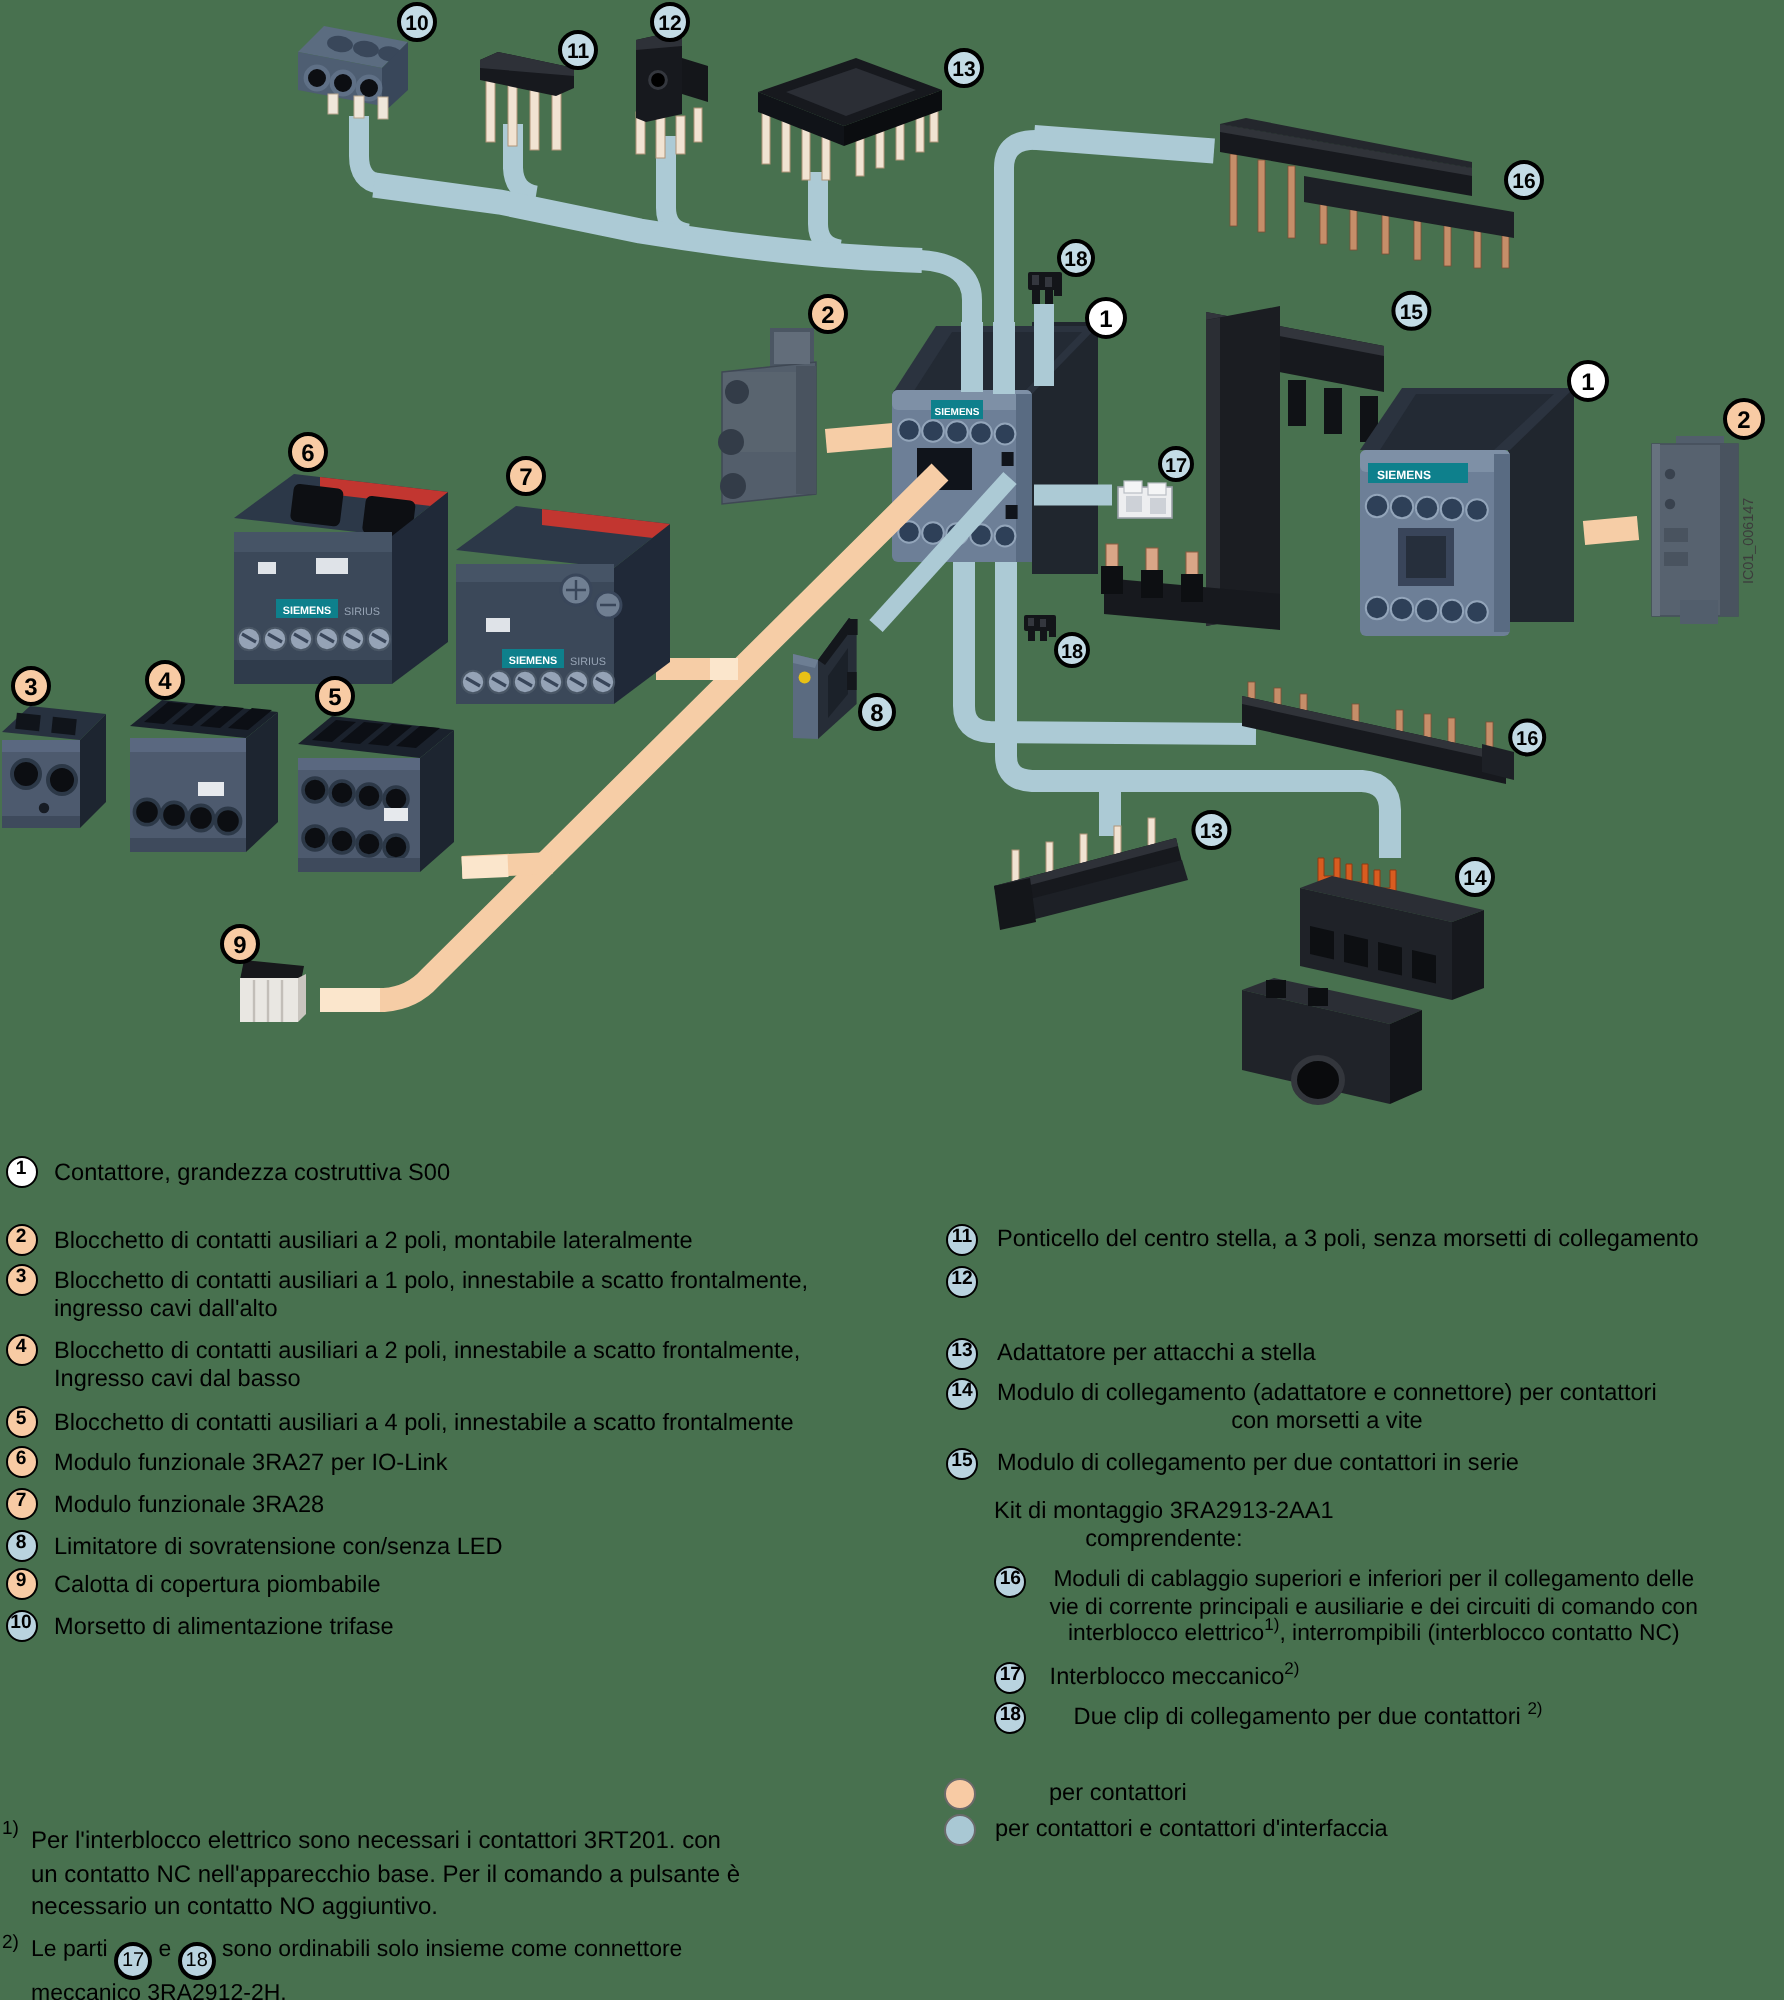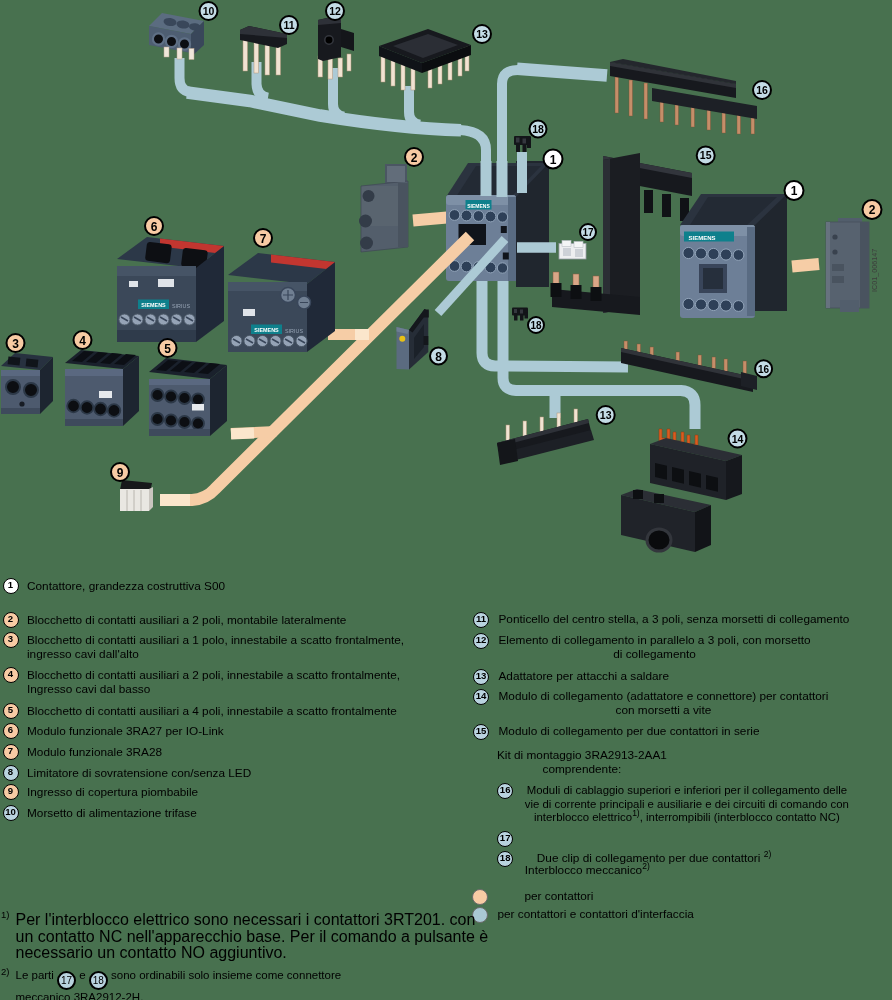--- a/index.html
+++ b/index.html
@@ -471,53 +471,52 @@
 <div class="ci pe" style="left:2.5px;top:722.9px;">6</div>
 <div class="it" style="left:27px;top:723.9px;">Modulo funzionale 3RA27 per IO-Link</div>
 
 <div class="ci pe" style="left:2.5px;top:743.7px;">7</div>
 <div class="it" style="left:27px;top:744.7px;">Modulo funzionale 3RA28</div>
 
 <div class="ci bl" style="left:2.5px;top:764.5px;">8</div>
 <div class="it" style="left:27px;top:765.5px;">Limitatore di sovratensione con/senza LED</div>
 
 <div class="ci pe" style="left:2.5px;top:784.1px;">9</div>
-<div class="it" style="left:27px;top:785.1px;">Ingresso di copertura piombabile</div>
+<div class="it" style="left:27px;top:785.1px;">Calotta di copertura piombabile</div>
 
 <div class="ci bl" style="left:2.5px;top:804.8px;">10</div>
 <div class="it" style="left:27px;top:805.8px;">Morsetto di alimentazione trifase</div>
 
 <div class="ci bl" style="left:473px;top:612.2px;">11</div>
 <div class="it it2" style="left:498.5px;top:613.2px;">Ponticello del centro stella, a 3 poli, senza morsetti di collegamento</div>
 
 <div class="ci bl" style="left:473px;top:632.9px;">12</div>
-<div class="it it2" style="left:498.5px;top:633.9px;">Elemento di collegamento in parallelo a 3 poli, con morsetto<br>di collegamento</div>
 
 <div class="ci bl" style="left:473px;top:668.7px;">13</div>
-<div class="it it2" style="left:498.5px;top:669.7px;">Adattatore per attacchi a saldare</div>
+<div class="it it2" style="left:498.5px;top:669.7px;">Adattatore per attacchi a stella</div>
 
 <div class="ci bl" style="left:473px;top:688.9px;">14</div>
 <div class="it it2" style="left:498.5px;top:689.9px;">Modulo di collegamento (adattatore e connettore) per contattori<br>con morsetti a vite</div>
 
 <div class="ci bl" style="left:473px;top:723.8px;">15</div>
 <div class="it it2" style="left:498.5px;top:724.8px;">Modulo di collegamento per due contattori in serie</div>
 
 <div class="it it2" style="left:497px;top:749px;">Kit di montaggio 3RA2913-2AA1<br>comprendente:</div>
 
 <div class="ci bl" style="left:497.2px;top:782.6px;">16</div>
 <div class="it it2" style="left:524.8px;top:783.6px;font-size:11.4px;">Moduli di cablaggio superiori e inferiori per il collegamento delle<br>vie di corrente principali e ausiliarie e dei circuiti di comando con<br>interblocco elettrico<sup>1)</sup>, interrompibili (interblocco contatto NC)</div>
 
 <div class="ci bl" style="left:497.2px;top:831.4px;">17</div>
-<div class="it it2" style="left:524.8px;top:832.4px;margin-top:32px;">Interblocco meccanico<sup>2)</sup></div>
+<div class="it it2" style="left:524.8px;top:832.4px;">Interblocco meccanico<sup>2)</sup></div>
 
 <div class="ci bl" style="left:497.2px;top:851px;">18</div>
 <div class="it it2" style="left:524.8px;top:852px;padding-left:12px;">Due clip di collegamento per due contattori <sup>2)</sup></div>
 
 <div style="position:absolute;left:471.8px;top:889.3px;width:16px;height:16px;border:1px solid #6a6a6a;border-radius:50%;background:#f8cba4;box-sizing:border-box;"></div>
 <div class="it it2" style="left:497.5px;top:890.3px;padding-left:27px;">per contattori</div>
 <div style="position:absolute;left:471.8px;top:907px;width:16px;height:16px;border:1px solid #6a6a6a;border-radius:50%;background:#a9c8d4;box-sizing:border-box;"></div>
 <div class="it it2" style="left:497.5px;top:908px;">per contattori e contattori d'interfaccia</div>
 
 <div class="it" style="left:1px;top:908px;font-size:9.5px;">1)</div>
-<div class="it" style="left:15.5px;top:912.4px;line-height:16.5px;font-size:16px;">Per l'interblocco elettrico sono necessari i contattori 3RT201. con<br>un contatto NC nell'apparecchio base. Per il comando a pulsante è<br>necessario un contatto NO aggiuntivo.</div>
+<div class="it" style="left:15.5px;top:912.4px;line-height:16.5px;font-size:12px;">Per l'interblocco elettrico sono necessari i contattori 3RT201. con<br>un contatto NC nell'apparecchio base. Per il comando a pulsante è<br>necessario un contatto NO aggiuntivo.</div>
 <div class="it" style="left:1px;top:965px;font-size:9.5px;">2)</div>
 <div class="it" style="left:15.5px;top:968px;line-height:15.3px;font-size:11.5px;">Le parti <span class="fnc">17</span> e <span class="fnc">18</span> sono ordinabili solo insieme come connettore<br>meccanico 3RA2912-2H.</div>
 </div>
 
 </body></html>

